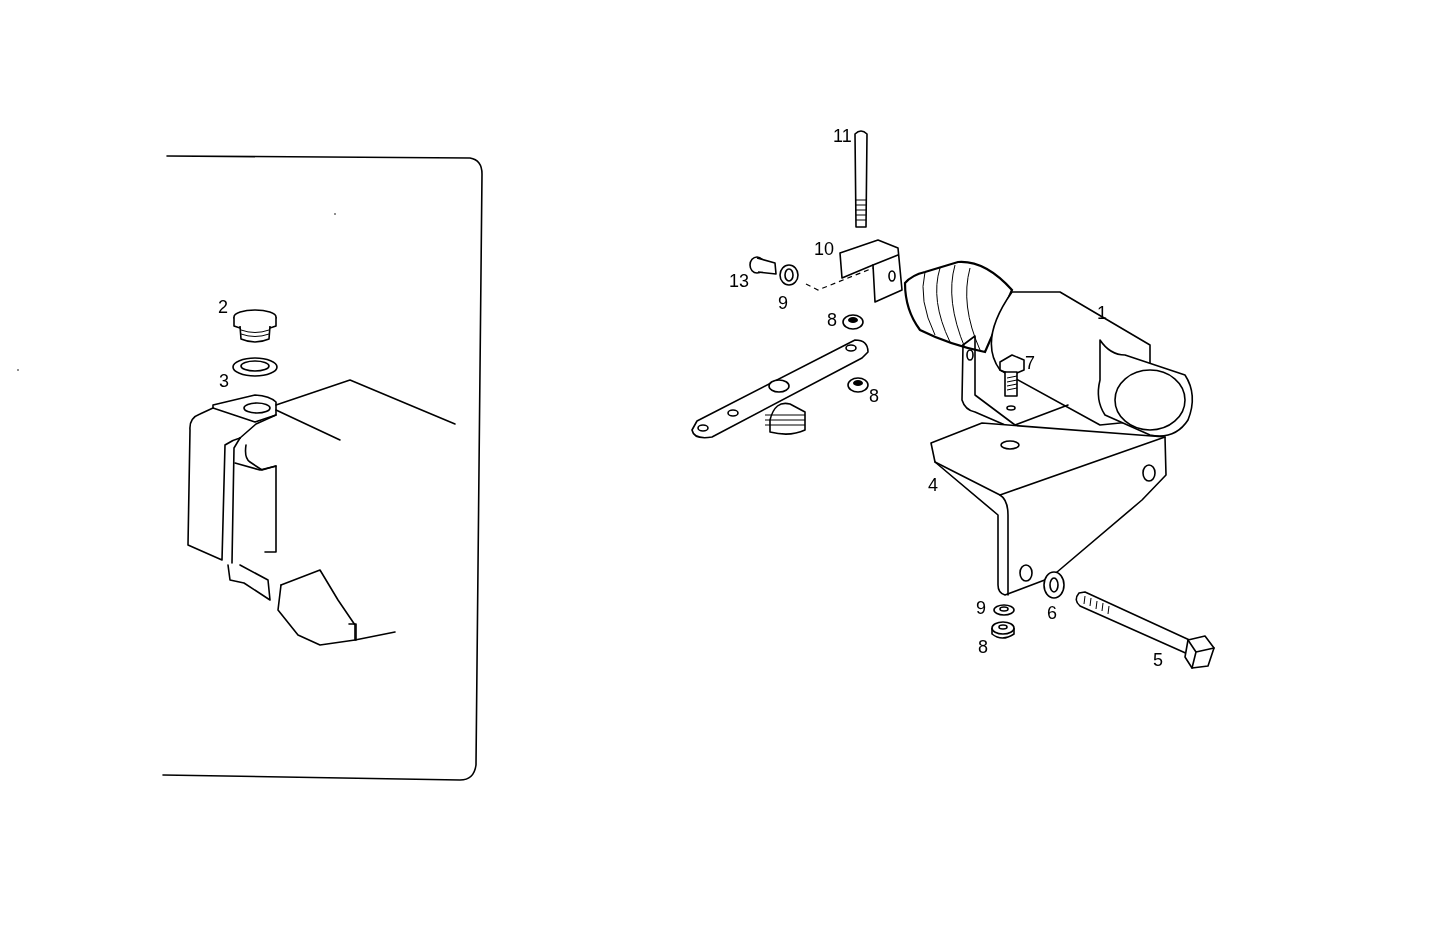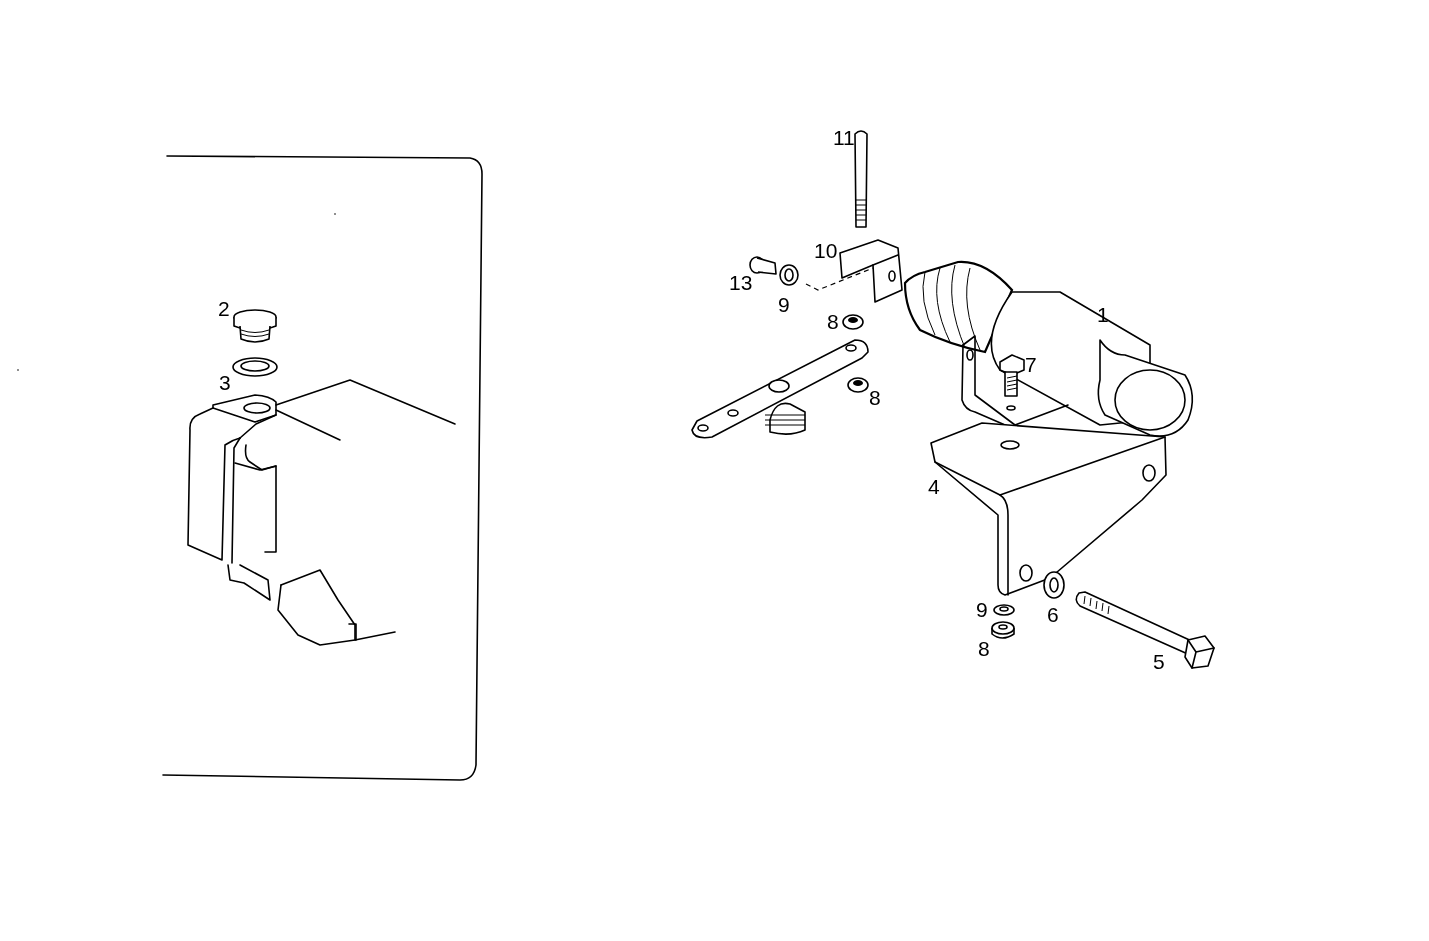--- a/index.html
+++ b/index.html
@@ -3,21 +3,21 @@
   <meta charset="utf-8">
   <style>
     html, body { margin: 0; padding: 0; background: #ffffff; }
     body { width: 1429px; height: 941px; position: relative; overflow: hidden; font-family: "Liberation Sans", sans-serif; }
     svg { position: absolute; left: 0; top: 0; }
     .ln { fill: none; stroke: #000; stroke-width: 1.6; stroke-linejoin: round; stroke-linecap: round; }
     .lnt { fill: none; stroke: #000; stroke-width: 1; }
     .fillw { fill: #fff; stroke: #000; stroke-width: 1.6; stroke-linejoin: round; }
     .boot { fill: #fff; stroke: #000; stroke-width: 2.2; }
     .dash { fill: none; stroke: #000; stroke-width: 1.2; stroke-dasharray: 5 4; }
-    .callout { position: absolute; font-size: 21px; color: #000; line-height: 1; }
+    .callout { position: absolute; font-size: 18px; color: #000; line-height: 1; }
   </style>
 </head>
 <body>
 
 <svg width="1429" height="941" viewBox="0 0 1429 941">
 
   <g>
     <path class="ln" d="M167 156 L470 158 Q482 160 482 174 L476 765 Q474 780 460 780 L163 775"></path>
     <circle cx="335" cy="214" r="0.8" fill="#000"></circle>
     <circle cx="18" cy="370" r="0.8" fill="#000"></circle>

